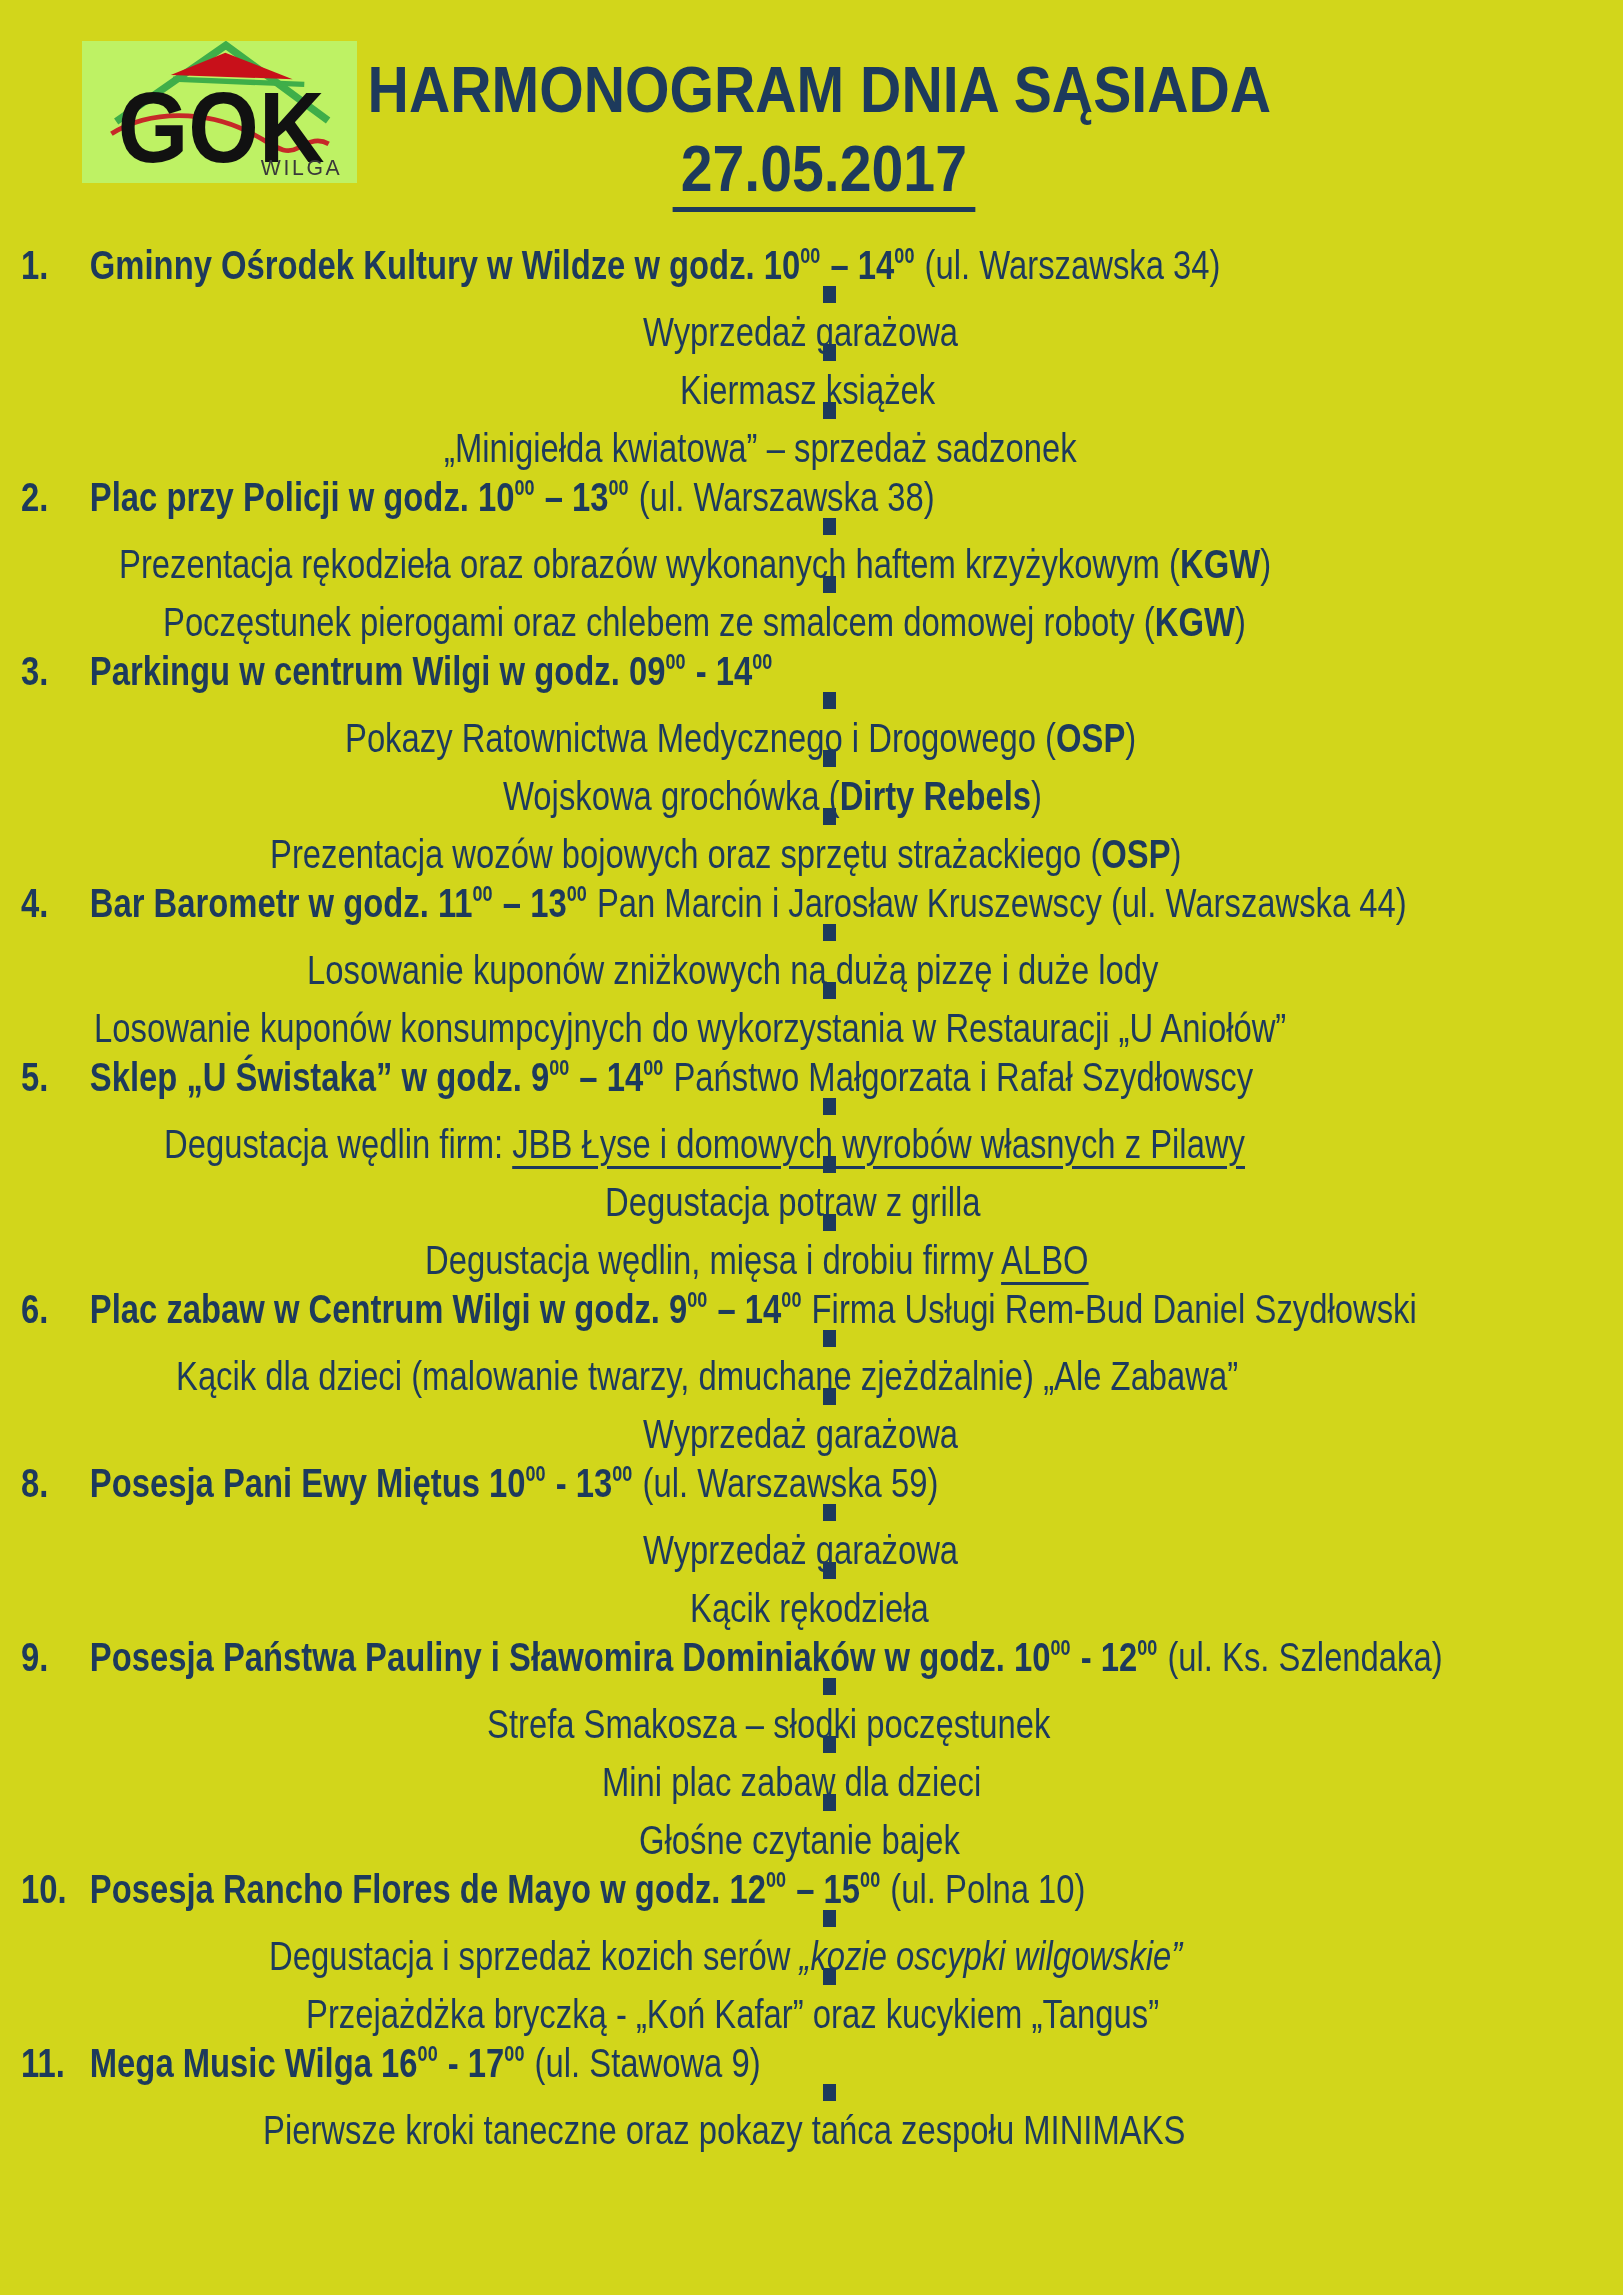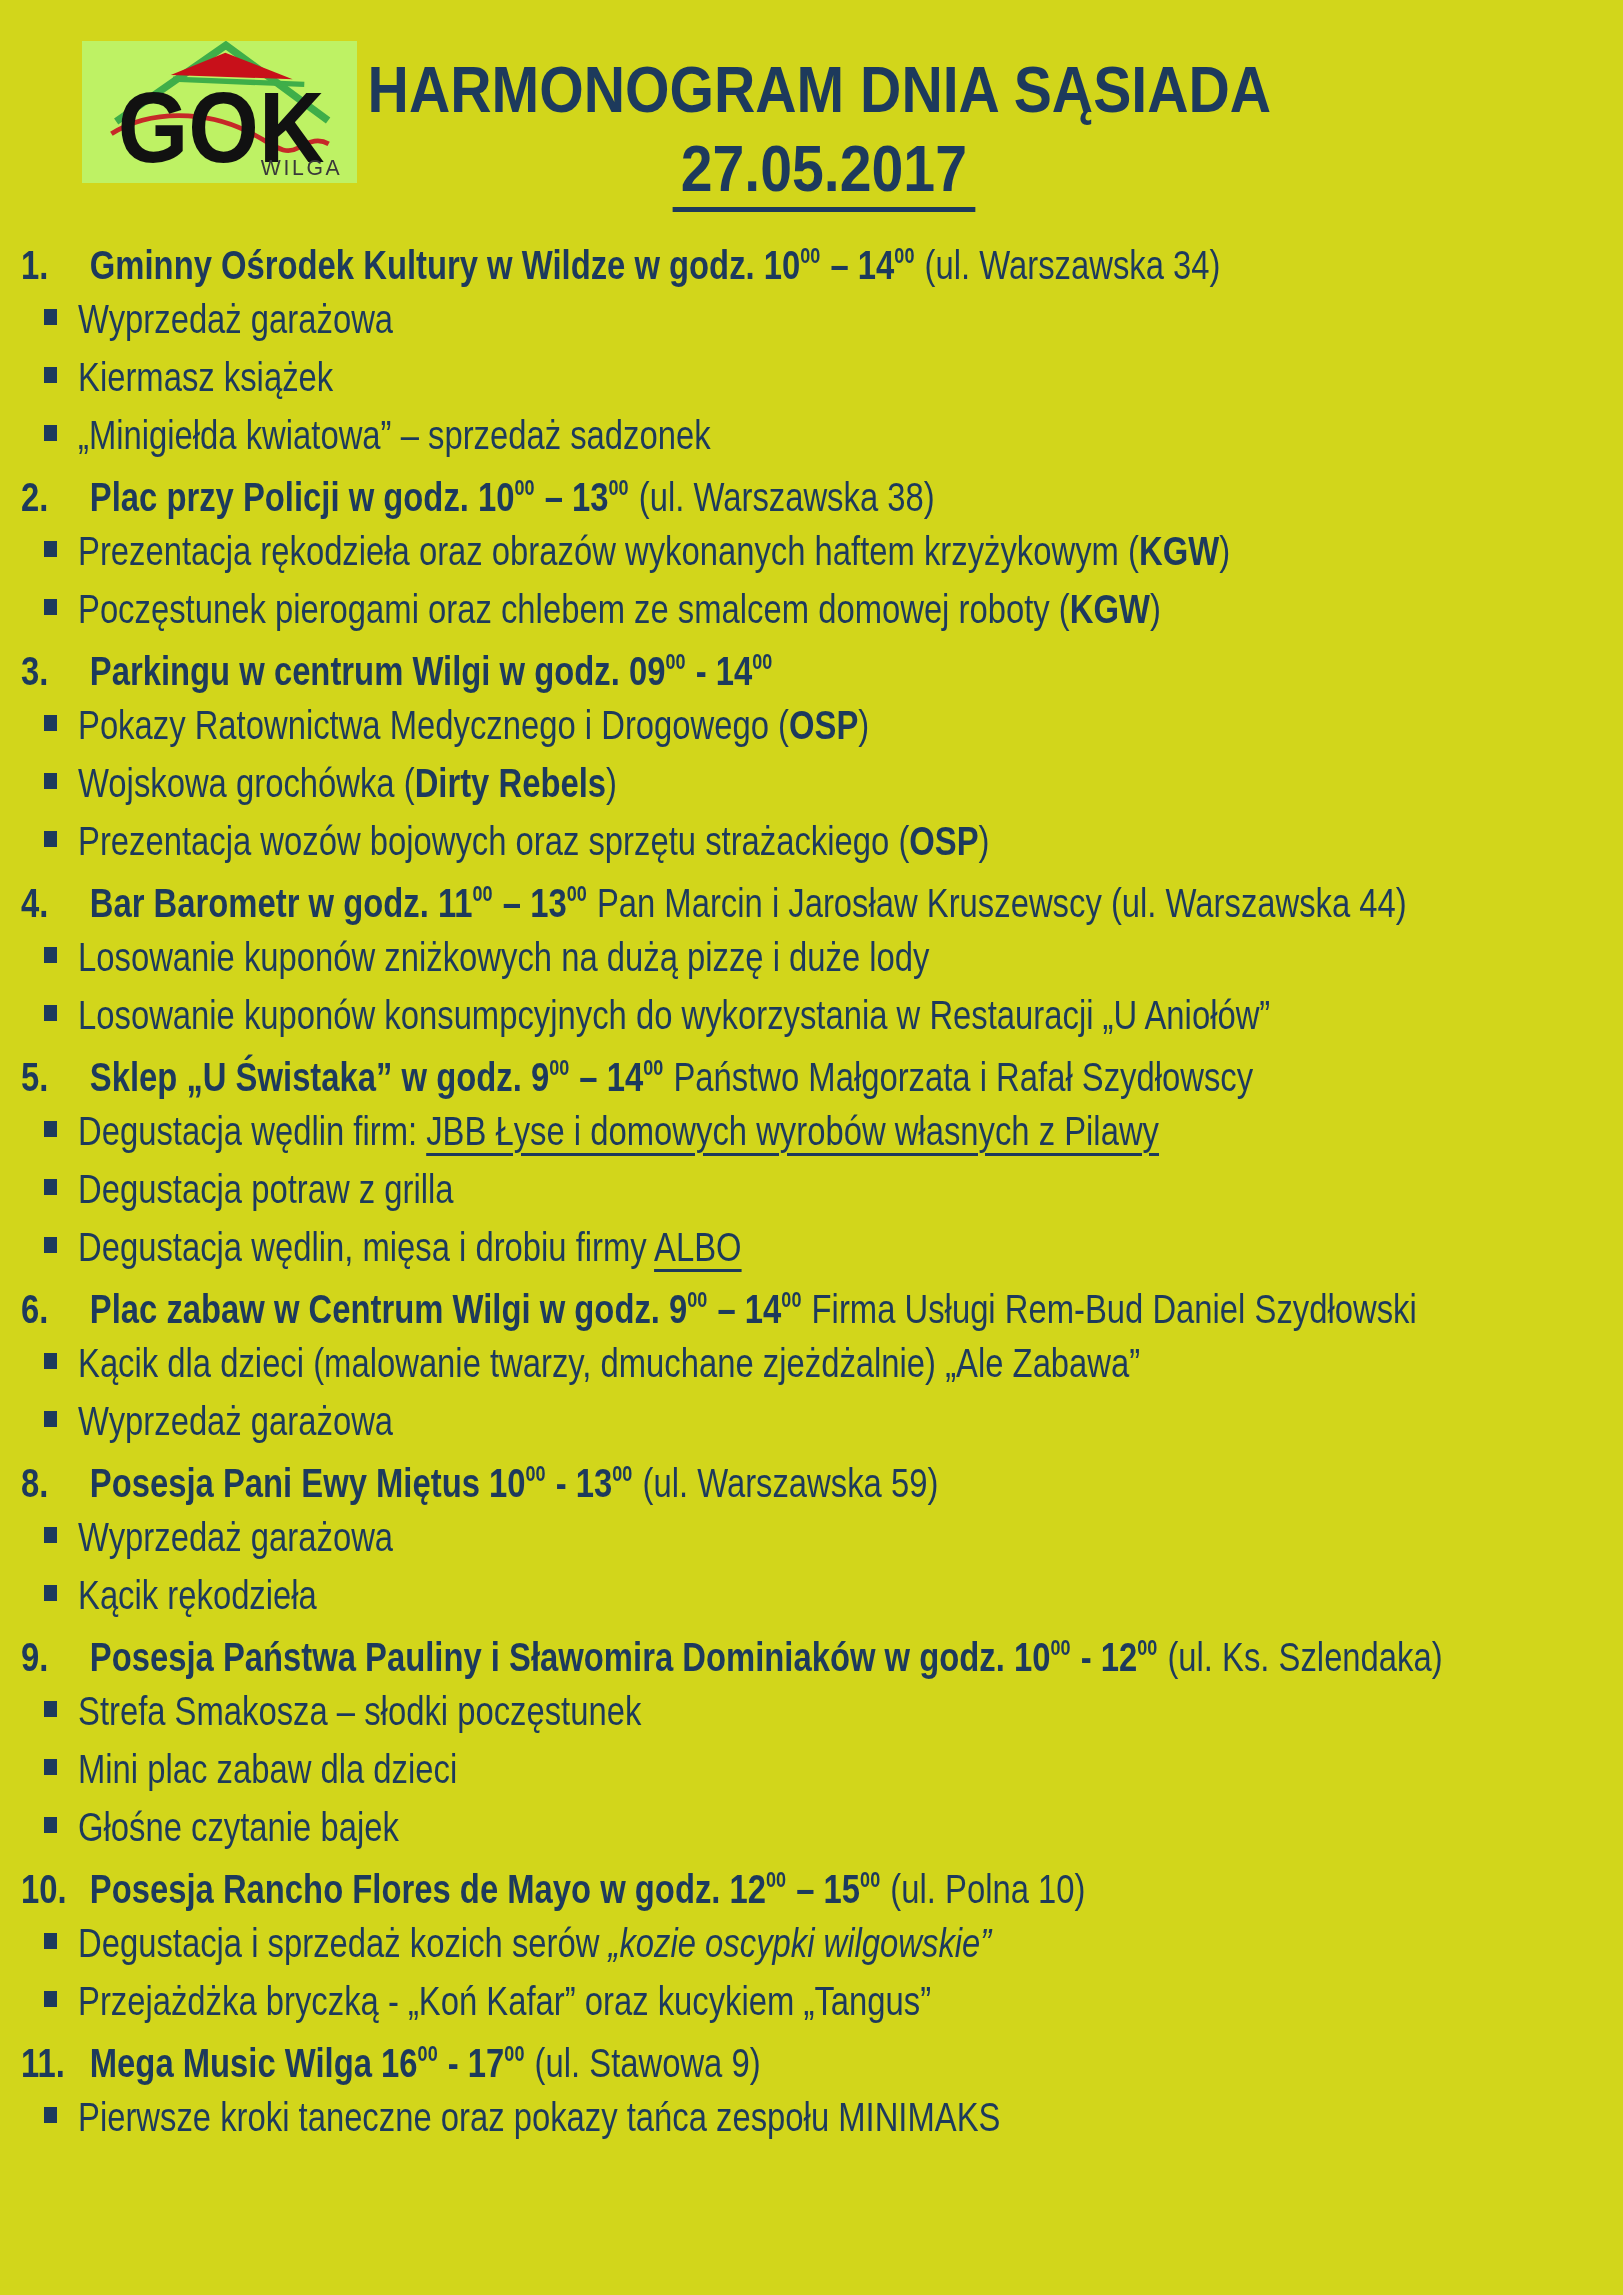--- a/index.html
+++ b/index.html
@@ -23,21 +23,21 @@
   }
   .date-wrap{margin-top:3.9px;margin-left:8px;}
   .date-line{
     font-weight:bold;font-size:65px;line-height:73px;white-space:nowrap;
     display:inline-block;transform:scaleX(0.88);transform-origin:50% 50%;
     border-bottom:5.9px solid #1d3a5c;padding:0 9.2px 2.6px 9.2px;
   }
   
   .list{position:relative;}
   .h-row{display:flex;align-items:center;height:58px;padding-left:21px;}
-  .b-row{display:flex;align-items:center;height:58px;padding-left:44px;}
+  .b-row{display:flex;align-items:center;height:58px;padding-left:56px;flex-direction:column;}
   .sq{flex:none;width:13px;height:16.4px;background:#1d3a5c;margin-right:21px;margin-top:-3.9px;}
   .line{
     white-space:nowrap;font-size:41px;line-height:58px;
     transform:scaleX(0.80);transform-origin:0 50%;
   }
   .num{display:inline-block;min-width:86px;font-weight:bold;}
   .b{font-weight:bold;}
   .i{font-style:italic;}
   .u{text-decoration:underline;text-decoration-thickness:3.3px;text-underline-offset:7.9px;}
   sup{font-size:0.55em;position:relative;top:-0.05em;vertical-align:super;letter-spacing:0;margin-right:1.3px;}

